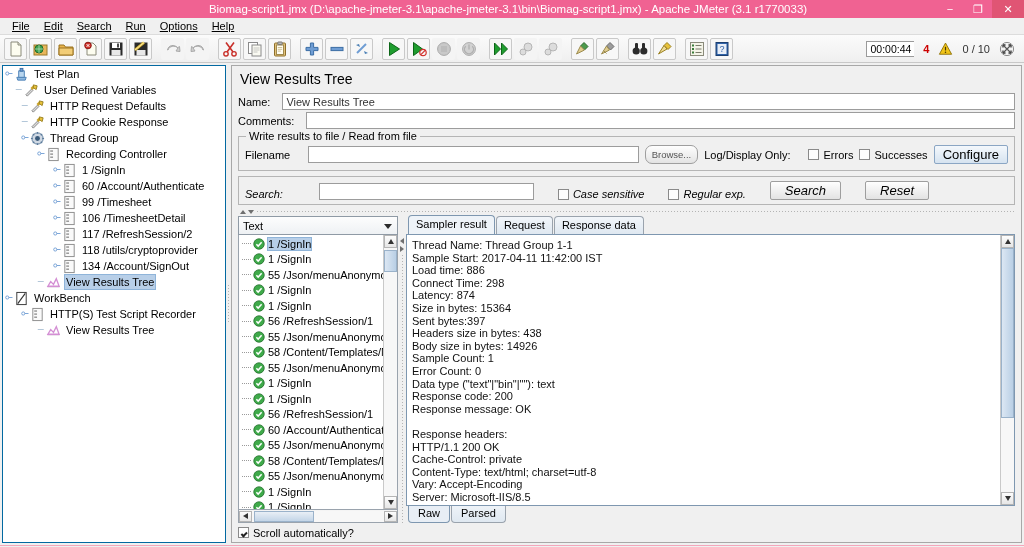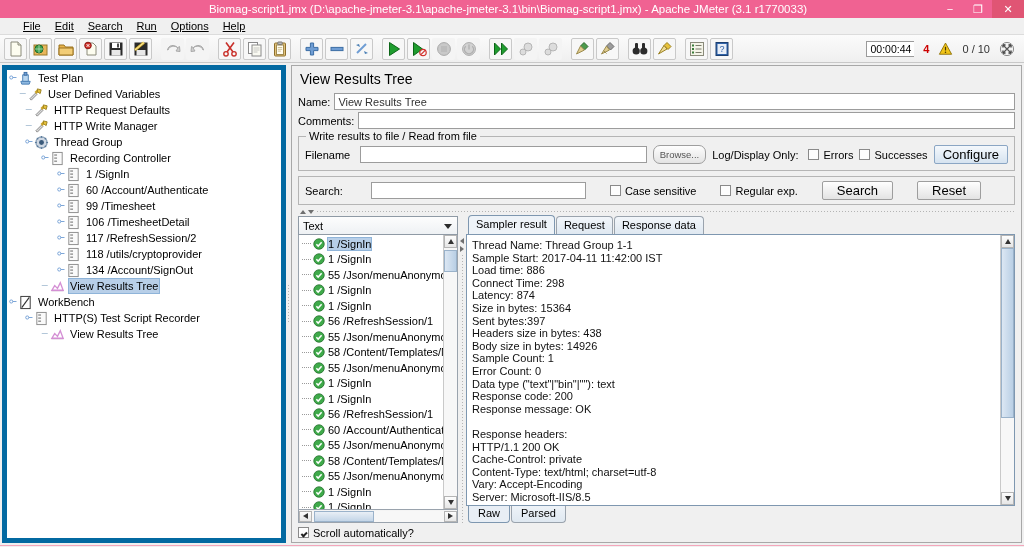--- a/index.html
+++ b/index.html
@@ -37,21 +37,21 @@
     color: #fff; font-size: 11px;
   }
   .win-btn.close { background: #e05574; width: 32px; }
 
   
   #menubar {
     height: 17px;
     background: #f0f0f0;
     display: flex;
     align-items: center;
-    padding-left: 16px;
+    padding-left: 5px;
     border-bottom: 1px solid #dcdcdc;
   }
   .menu-item {
     padding: 1px 7px;
     font-size: 11px;
     color: #000;
   }
   .menu-item u { text-decoration: underline; }
 
   
@@ -99,23 +99,23 @@
 
   
   #main {
     display: flex;
     height: 482px;
     background: #f0f0f0;
   }
 
   
   #treepanel {
-    width: 284px;
+    width: 224px;
     background: #ffffff;
-    border: 5px solid #0369a1;
+    border: 1px solid #0369a1;
     margin: 2px 0 2px 2px;
     overflow: hidden;
     position: relative;
   }
   .tree-row {
     display: flex;
     align-items: center;
     height: 16px;
     padding-left: 2px;
     white-space: nowrap;
@@ -156,21 +156,21 @@
     font-size: 14px;
     padding: 5px 8px 6px 8px;
     color: #000;
     background: #f0f0f0;
   }
   .form-row {
     display: flex;
     align-items: center;
     padding: 0 6px 2px 6px;
   }
-  .form-label { font-size: 11px; padding-right: 4px; color:#000; }
+  .form-label { font-size: 11px; padding-right: 12px; color:#000; }
   .txtfield {
     flex: 1;
     height: 17px;
     background: #fff;
     border: 1px solid #9c9c9c;
     font-size: 11px;
     padding: 1px 3px;
     color: #333;
     line-height: 14px;
     overflow: hidden;
@@ -223,23 +223,24 @@
     border-left: 2px solid #222;
     border-bottom: 2px solid #222;
     transform: rotate(-45deg);
   }
 
   .search-bar {
     margin: 5px 6px 0 6px;
     border: 1px solid #b5b5b5;
     padding: 4px 6px;
     display: flex;
-    align-items: center;
+    align-items: flex-end;
     gap: 24px;
     background: #f0f0f0;
+    font-style: italic;
   }
 
   
   .split-strip {
     height: 9px;
     margin: 2px 6px 0 6px;
     display: flex;
     align-items: center;
     gap: 2px;
     padding-left: 2px;
@@ -736,21 +737,21 @@
         <span><svg class="thandle" viewBox="0 0 12 16">
             <path d="M1 8h8" stroke="#9ab4cc" stroke-width="1"></path>
           </svg></span>
         <span style="display: inline-flex;">
           <svg class="ticon" viewBox="0 0 16 16">
             <path d="M2 12.5l6-6 1.5 1.5-6 6z" fill="#d9d9d9" stroke="#888"></path>
             <path d="M8 6.5l3-3" stroke="#c9a227" stroke-width="3"></path>
             <path d="M10 2l4 1-1 4-3-2z" fill="#e8c23a" stroke="#9a8020"></path>
           </svg>
         </span>
-        <span class="tree-label">HTTP Write Manager</span>
+        <span class="tree-label">HTTP Cookie Response</span>
       </div>
       <div class="tree-row" style="padding-left: 18px;">
         <span><svg class="thandle" viewBox="0 0 12 16">
             <circle cx="3" cy="8" r="2.1" fill="none" stroke="#6f9dd4" stroke-width="1.2"></circle>
             <path d="M5 8h5" stroke="#6f9dd4" stroke-width="1.2"></path>
           </svg></span>
         <span style="display: inline-flex;">
           <svg class="ticon" viewBox="0 0 16 16">
             <circle cx="8" cy="8" r="6" fill="#cfd8e3" stroke="#5a7a9a"></circle>
             <circle cx="8" cy="8" r="2.6" fill="#3a5a7a"></circle>

